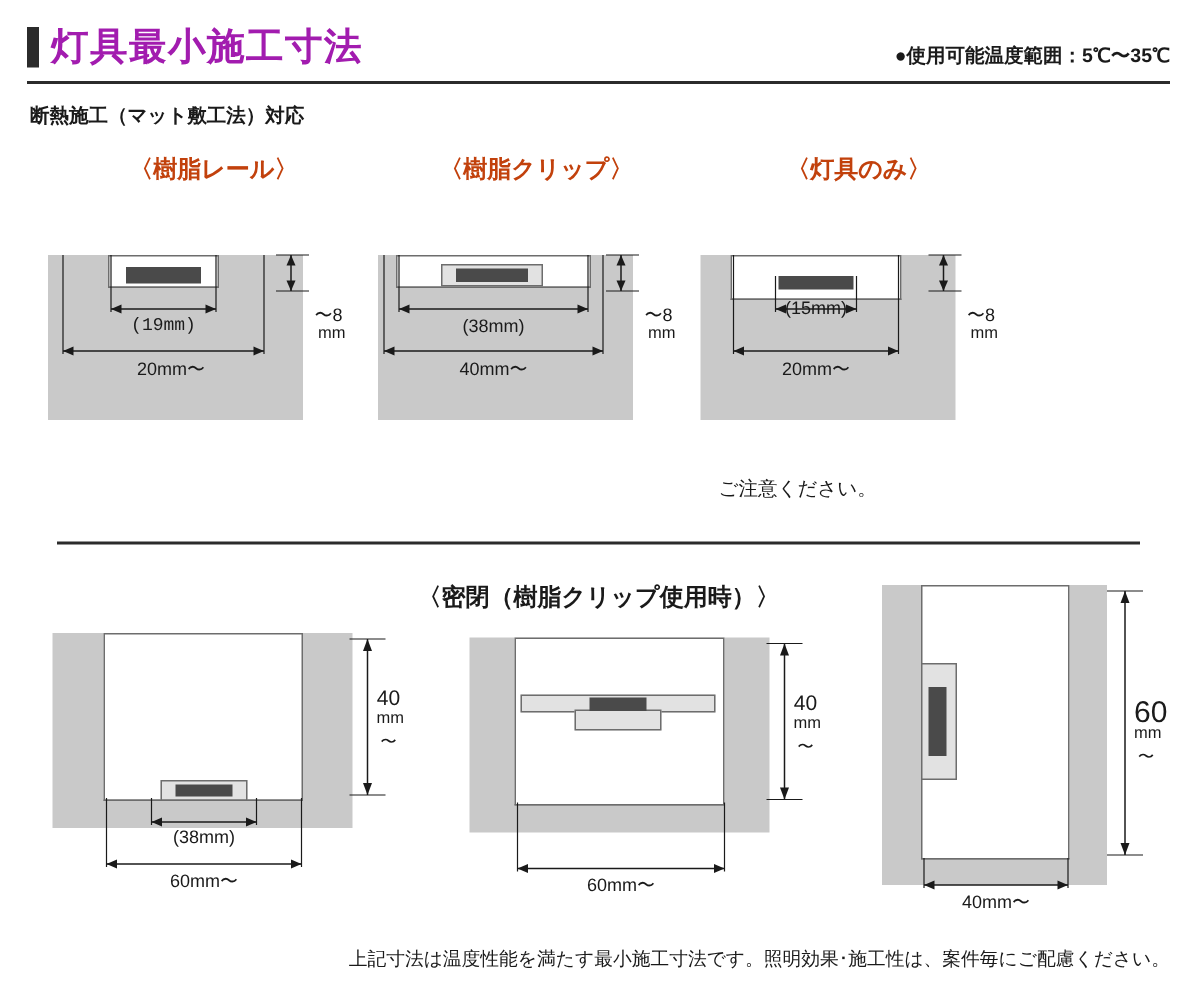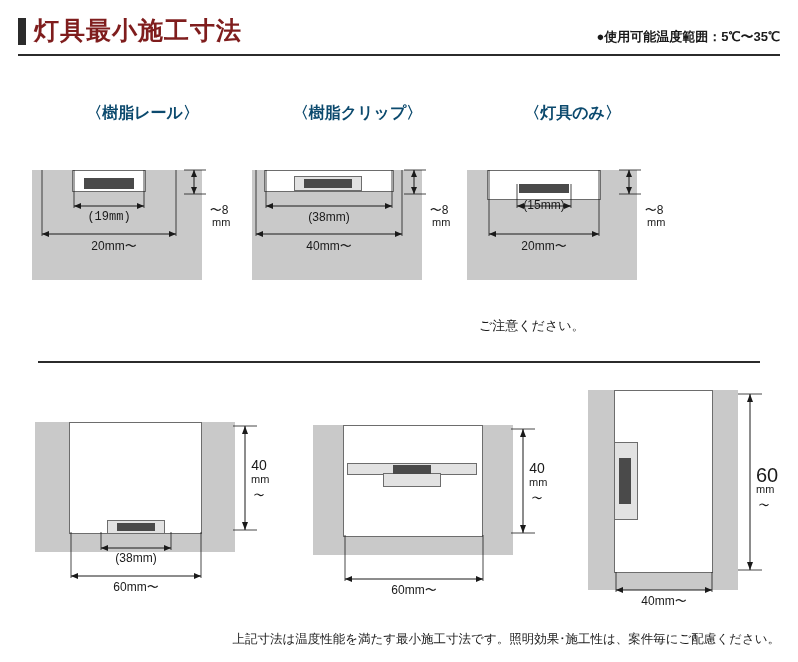--- a/index.html
+++ b/index.html
@@ -38,21 +38,21 @@
     height: 27px;
     background: #2b2b2b;
   }
   .header-title {
     position: absolute;
     left: 16px;
     top: -2px;
     font-size: 25px;
     font-weight: bold;
     letter-spacing: 1px;
-    color: #7f1d1d;
+    color: #a21caf;
     white-space: nowrap;
   }
   .header-note {
     position: absolute;
     right: 0;
     top: 12px;
     font-size: 13px;
     font-weight: bold;
     color: #1a1a1a;
     white-space: nowrap;
@@ -75,21 +75,21 @@
     font-weight: bold;
     color: #1a1a1a;
     white-space: nowrap;
   }
 
   
   .col-title {
     position: absolute;
     font-size: 16px;
     font-weight: bold;
-    color: #0c4a6e;
+    color: #c2410c;
     white-space: nowrap;
     text-align: center;
   }
   #t1 { left: 40px;  top: 103px; width: 205px; }
   #t2 { left: 255px; top: 103px; width: 205px; }
   #t3 { left: 470px; top: 103px; width: 205px; }
 
   
   .diagram { position: absolute; }
   .gray-block { position: absolute; background: #c9c9c9; }
@@ -160,20 +160,21 @@
 
 <div class="page">
 
   <div class="header">
     <div class="header-accent"></div>
     <div class="header-title">灯具最小施工寸法</div>
     <div class="header-note">●使用可能温度範囲：5℃〜35℃</div>
   </div>
   <div class="header-rule"></div>
 
+  <div class="subheading">断熱施工（マット敷工法）対応</div>
 
   <div class="col-title" id="t1">〈樹脂レール〉</div>
   <div class="col-title" id="t2">〈樹脂クリップ〉</div>
   <div class="col-title" id="t3">〈灯具のみ〉</div>
 
   <div class="diagram" style="left:32px; top:170px; width:200px; height:110px;">
     <div class="gray-block" style="left:0; top:0; width:170px; height:110px;"></div>
 
     <div class="white-slot" style="left:40px; top:0; width:74px; height:22px;"></div>
 
@@ -277,20 +278,21 @@
       <line x1="2" y1="28" x2="24" y2="28" stroke="#1a1a1a" stroke-width="0.8"></line>
     </svg>
     <div class="dim" style="left:174px; top:32px; width:26px;">〜8</div>
     <div class="dim-v" style="left:180px; top:47px;">mm</div>
   </div>
 
   <div class="note" style="left:479px; top:317px;">ご注意ください。</div>
 
   <div class="mid-rule"></div>
 
+  <div class="row2-title">〈密閉（樹脂クリップ使用時）〉</div>
 
   <div class="diagram" style="left:35px; top:422px; width:240px; height:130px;">
     <div class="gray-block" style="left:0; top:0; width:200px; height:130px;"></div>
     <div class="white-slot" style="left:34px; top:0; width:133px; height:112px;"></div>
     <div class="fixture-light" style="left:72px; top:98px; width:58px; height:14px;"></div>
     <div class="fixture-dark" style="left:82px; top:101px; width:38px; height:8px;"></div>
     <div class="thin-line" style="left:34px; top:111px; width:133px; height:1px;"></div>
 
     <svg width="240" height="40" style="left:0; top:116px;">
       <line x1="66" y1="10" x2="136" y2="10" stroke="#1a1a1a" stroke-width="1"></line>

